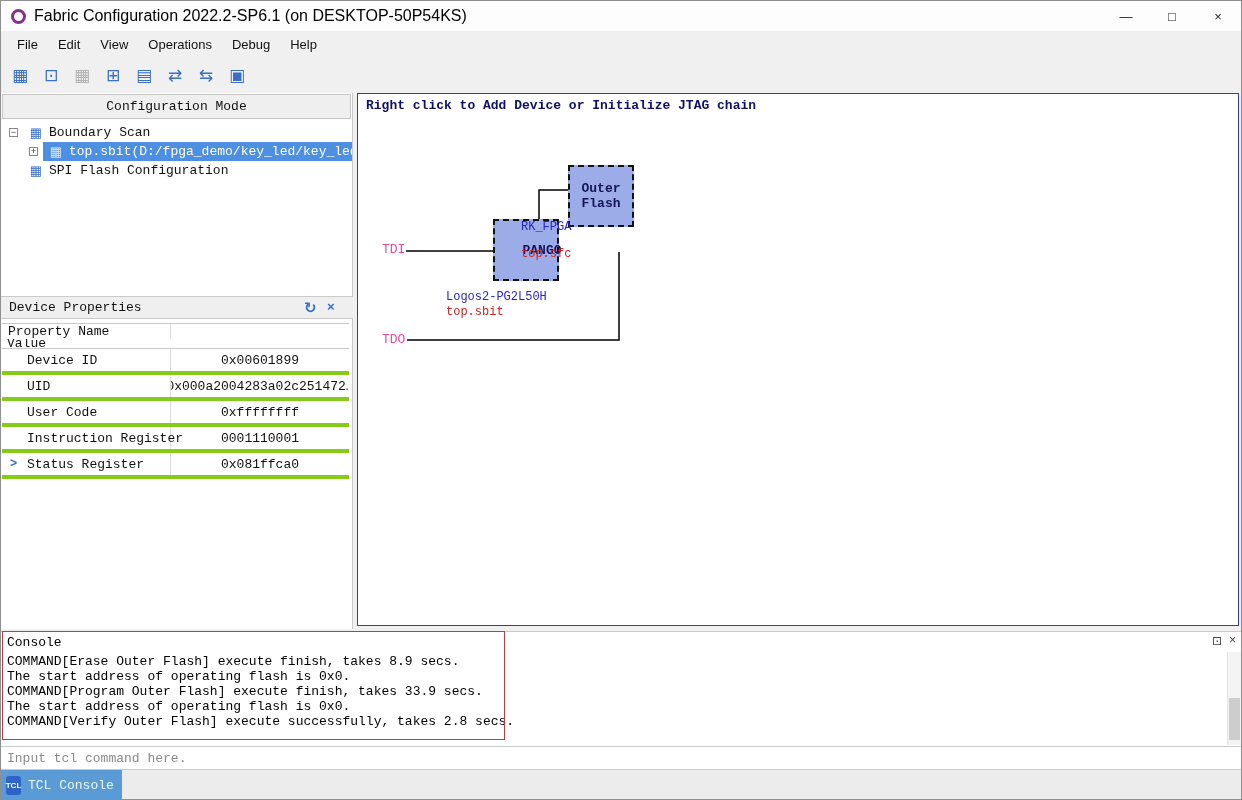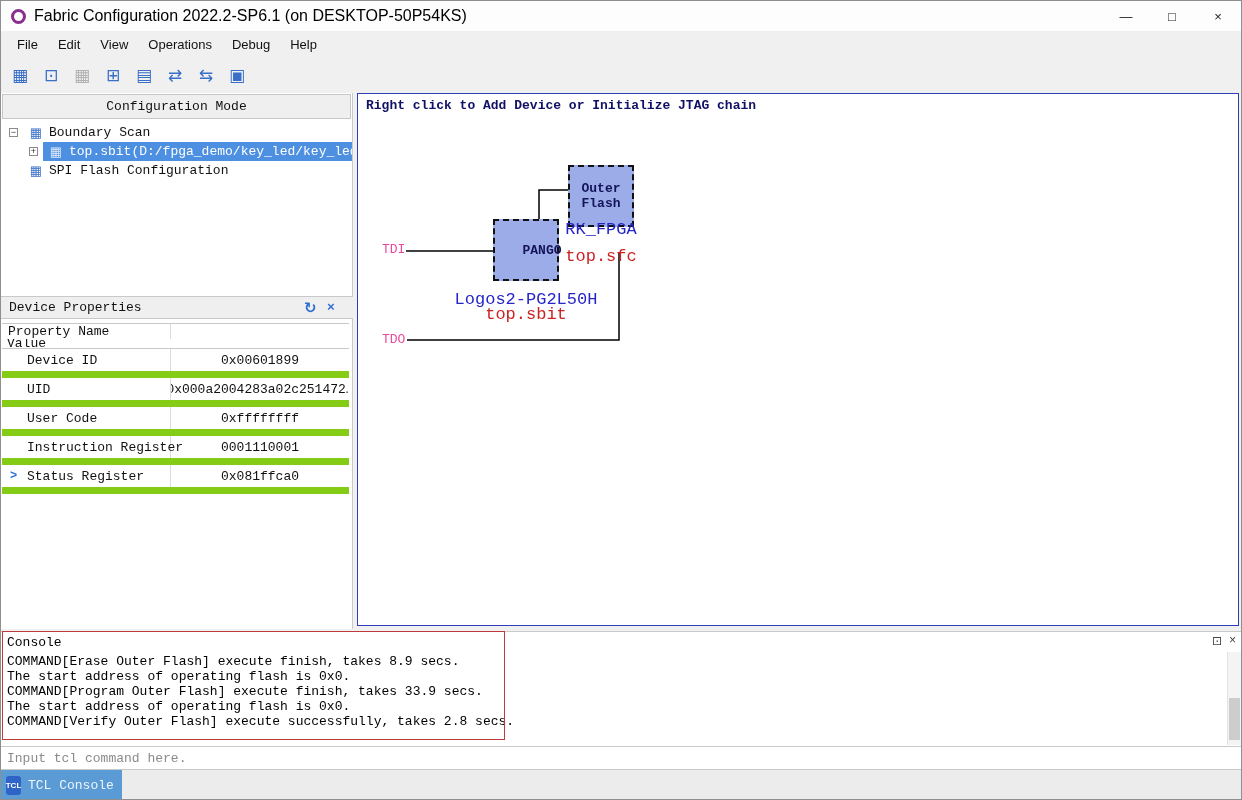--- a/index.html
+++ b/index.html
@@ -38,42 +38,42 @@
   .sel-wrap{display:flex;align-items:center;flex:1;height:100%;background:#4d8fe0;margin-left:5px;padding-left:6px;overflow:hidden;}
   .sel-wrap .chip-glyph{color:#dce8fa;}
   .sel-wrap .tree-label{color:#fff;}
 
   .dp-header{position:absolute;left:0;top:203px;width:352px;height:23px;background:#efefef;border-top:1px solid #c9c9c9;border-bottom:1px solid #c9c9c9;
              box-sizing:border-box;display:flex;align-items:center;padding-left:8px;}
   .dp-refresh{position:absolute;left:303px;top:2px;color:#2f6fd0;font-size:15px;font-weight:bold;font-family:"DejaVu Sans",sans-serif;}
   .dp-close{position:absolute;left:326px;top:3px;color:#2f6fd0;font-size:13px;font-weight:bold;}
 
   .dp-table{position:absolute;left:1px;top:230px;width:347px;border-top:1px solid #c9c9c9;box-sizing:border-box;}
-  .dp-row{display:flex;height:22px;align-items:stretch;border-bottom:7px solid #84cc16;}
+  .dp-row{display:flex;height:22px;align-items:stretch;border-bottom:4px solid #84cc16;}
   .dp-row.dp-head{height:24px;border-bottom:1px solid #c9c9c9;flex-direction:column;}
   .dp-name{width:169px;box-sizing:border-box;border-right:1px solid #dcdcdc;position:relative;display:flex;align-items:center;padding-left:25px;white-space:nowrap;}
   .dp-head .dp-name{padding-left:6px;}
   .dp-value{flex:1;display:flex;align-items:center;justify-content:center;white-space:nowrap;overflow:hidden;}
   .dp-head .dp-value{justify-content:flex-start;padding-left:5px;}
   .chevron{position:absolute;left:8px;color:#2b6fd6;font-weight:bold;font-size:12px;}
 
   
   .canvas{position:absolute;left:356px;top:92px;width:882px;height:533px;background:#fff;border:1px solid #2e3db8;box-sizing:border-box;
           font-family:"Liberation Mono","DejaVu Sans Mono",monospace;}
   .canvas-hint{position:absolute;left:8px;top:4px;font-size:13px;font-weight:bold;color:#101066;white-space:nowrap;}
   .wires{position:absolute;left:0;top:0;}
   .wires polyline{fill:none;stroke:#000;stroke-width:1.5;}
   .pin{position:absolute;font-size:13px;color:#ec4899;}
   .pin-tdi{left:24px;top:148px;}
   .pin-tdo{left:24px;top:238px;}
   .chip{position:absolute;background:#9cace8;border:2px dashed #111;box-sizing:border-box;display:flex;align-items:center;justify-content:center;
         text-align:center;font-weight:bold;font-size:13px;color:#14145a;line-height:15px;}
   .chip-fpga{left:135px;top:125px;width:66px;height:62px;padding-left:32px;}
   .chip-flash{left:210px;top:71px;width:66px;height:62px;padding:0 6px;}
-  .chip-label{position:absolute;width:160px;text-align:center;font-size:17px;white-space:nowrap;}
+  .chip-label{position:absolute;width:160px;font-size:12px;white-space:nowrap;}
   .lbl-part{color:#2525c8;}
   .lbl-file{color:#cc2222;}
   .fpga-part{left:88px;top:196px;}
   .fpga-file{left:88px;top:211px;}
   .flash-part{left:163px;top:126px;}
   .flash-file{left:163px;top:153px;}
 
   
   .console-panel{position:absolute;left:0;top:630px;width:1242px;height:115px;background:#fff;border-top:1px solid #c9c9c9;box-sizing:border-box;
                  font-family:"Liberation Mono","DejaVu Sans Mono",monospace;font-size:13px;color:#000;}

